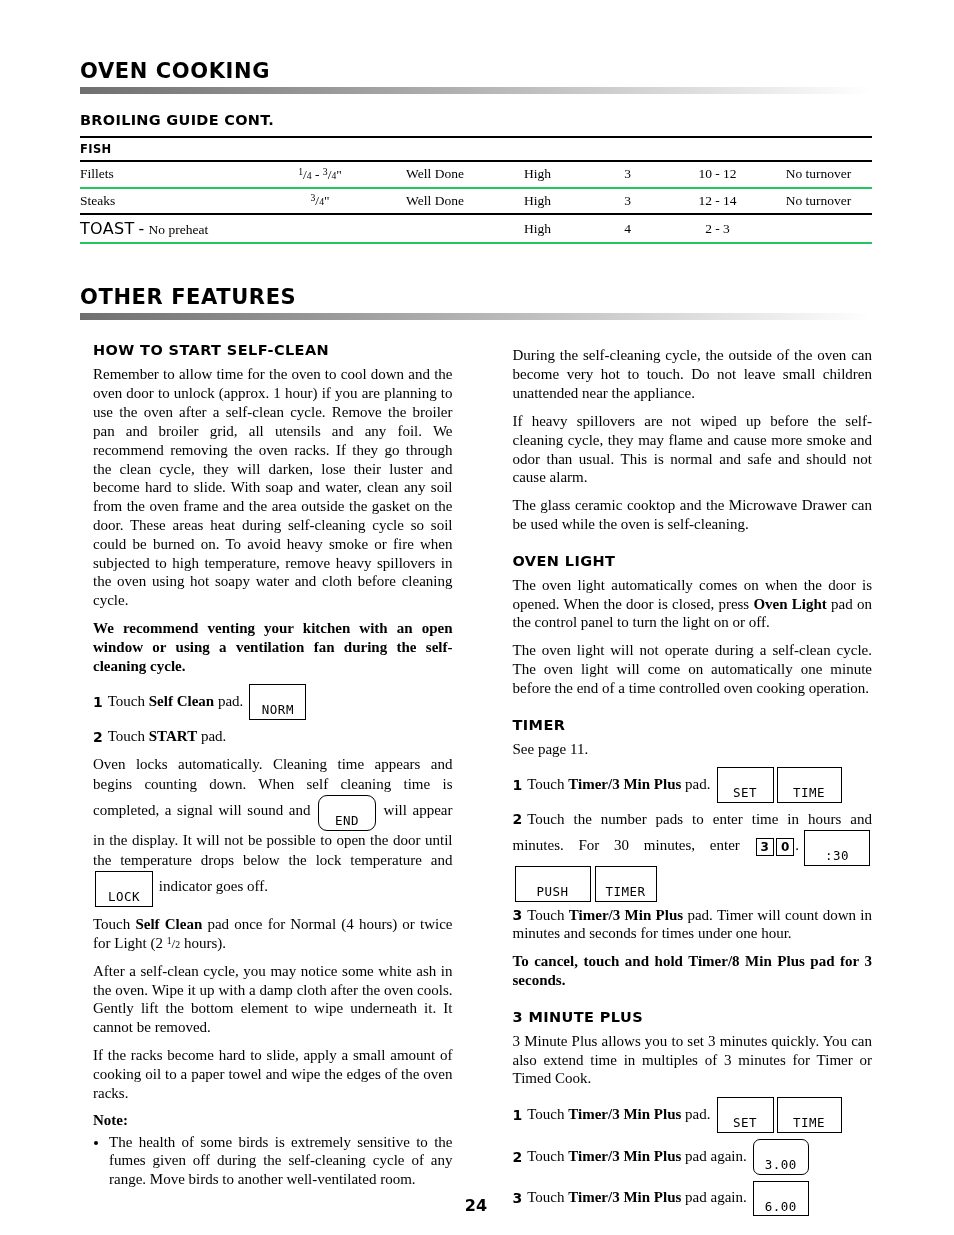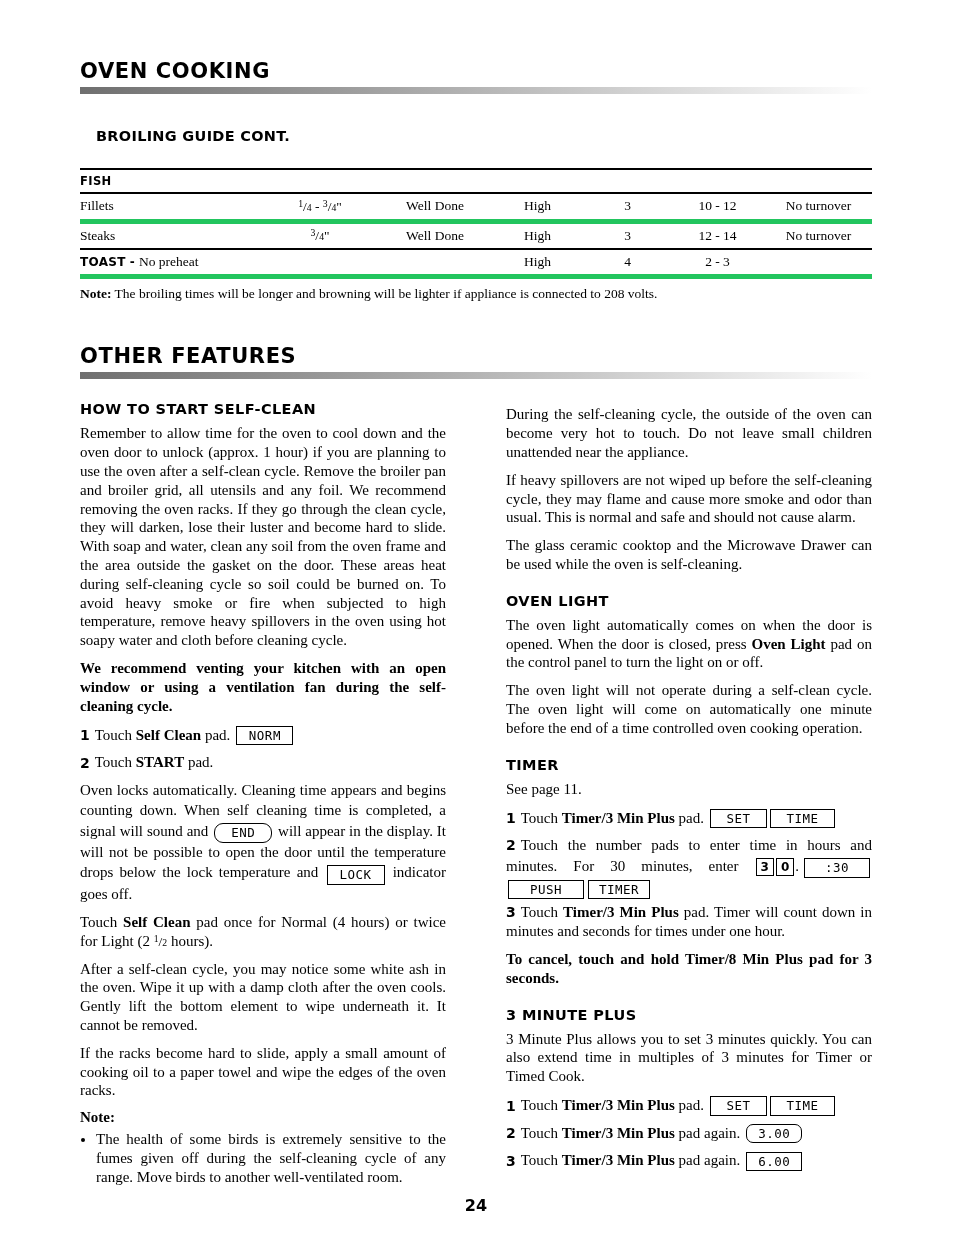--- a/index.html
+++ b/index.html
@@ -33,21 +33,21 @@
     height: 7px;
     width: 100%;
     background: linear-gradient(to right, #6f6f6f 0%, #9a9a9a 32%, #c9c9c9 64%, #ffffff 100%);
     margin-top: 5px;
   }
   .h2 {
     font-family: "DejaVu Sans", sans-serif;
     font-weight: bold;
     font-size: 14.5px;
     letter-spacing: 0.3px;
-    margin: 16px;
+    margin: 0;
   }
   .h3 {
     font-family: "DejaVu Sans", sans-serif;
     font-weight: bold;
     font-size: 14.5px;
     letter-spacing: 0.4px;
     margin: 0;
   }
 
   
@@ -55,56 +55,57 @@
     width: 100%;
     border-collapse: collapse;
     font-size: 13.5px;
   }
   table.broil td {
     padding: 4px 0 4px 0;
     vertical-align: middle;
     white-space: nowrap;
   }
   .rule-thick { border-top: 2.2px solid #000; }
-  .rule-thin  { border-top: 5px solid #22c55e; margin-top: 40px; }
+  .rule-thin  { border-top: 2px solid #22c55e; margin-top: 40px; }
   .grouphdr td {
     font-family: "DejaVu Sans", sans-serif;
     font-weight: bold;
     font-size: 11.5px;
     letter-spacing: 0.4px;
     padding-top: 4px; padding-bottom: 4px;
   }
   .col-food  { width: 180px; text-align: left; padding-left: 2px; }
   .col-thick { width: 120px; text-align: center; }
   .col-done  { width: 110px; text-align: center; }
   .col-set   { width: 95px;  text-align: center; }
   .col-rack  { width: 85px;  text-align: center; }
   .col-time  { width: 95px;  text-align: center; }
   .col-note  { width: 107px; text-align: center; }
   .frac { font-size: 13.5px; }
   .frac sup { font-size: 0.72em; vertical-align: 0.38em; }
   .frac sub { font-size: 0.72em; vertical-align: -0.05em; }
   .toastlbl {
     font-family: "DejaVu Sans", sans-serif;
-    font-weight: bold;
-    font-size: 12px;
+    font-weight: normal;
+    font-size: 16px;
     letter-spacing: 0.3px;
   }
   .notewrap {
     font-size: 13.5px;
     margin-top: 7px;
     line-height: 1.25;
   }
   .notewrap b { font-family: "Liberation Serif", serif; font-weight: bold; }
 
   
   .cols {
     display: flex;
     gap: 60px;
     margin-top: 22px;
+    margin-left: 13px;
   }
   .col { width: 376px; }
   .colR { width: 376px; }
 
   p.body {
     font-size: 15px;
     line-height: 1.255;
     margin: 0 0 9px 0;
     text-align: justify;
     text-justify: inter-word;
@@ -128,21 +129,21 @@
   }
   .steptext { margin-right: 6px; }
 
   
   .lcd {
     display: inline-block;
     border: 1.6px solid #000;
     font-family: "DejaVu Sans Mono", monospace;
     font-size: 12.5px;
     letter-spacing: 0.5px;
-    padding: 1px 0 1px 0;
+    padding: 17px 0 1px 0;
     text-align: center;
     line-height: 1.25;
     vertical-align: middle;
     background: #fff;
     margin: 0 3px 0 0;
     transform: scaleY(1.0);
   }
   .lcd.w-norm { width: 57px; }
   .lcd.w-end  { width: 58px; border-radius: 9px; }
   .lcd.w-lock { width: 58px; }
@@ -246,23 +247,20 @@
       <td class="col-time rule-thick">2 - 3</td>
       <td class="col-note rule-thick"></td>
     </tr>
 
     <tr>
       <td class="rule-thin" colspan="7" style="padding:0;height:0;"></td>
     </tr>
   </tbody>
     </table>
 
-  <div class="notewrap">
-    <b>Note:</b><span> The broiling times will be longer and browning will be lighter if appliance is connected to 208 volts.</span>
-  </div>
 
   <div style="height:42px"></div>
   <h1 class="h1">OTHER FEATURES</h1>
   <div class="gradbar"></div>
 
   <div class="cols">
 
     <div class="col">
 
       <h3 class="h3" style="margin-bottom:7px;">HOW TO START SELF-CLEAN</h3>

